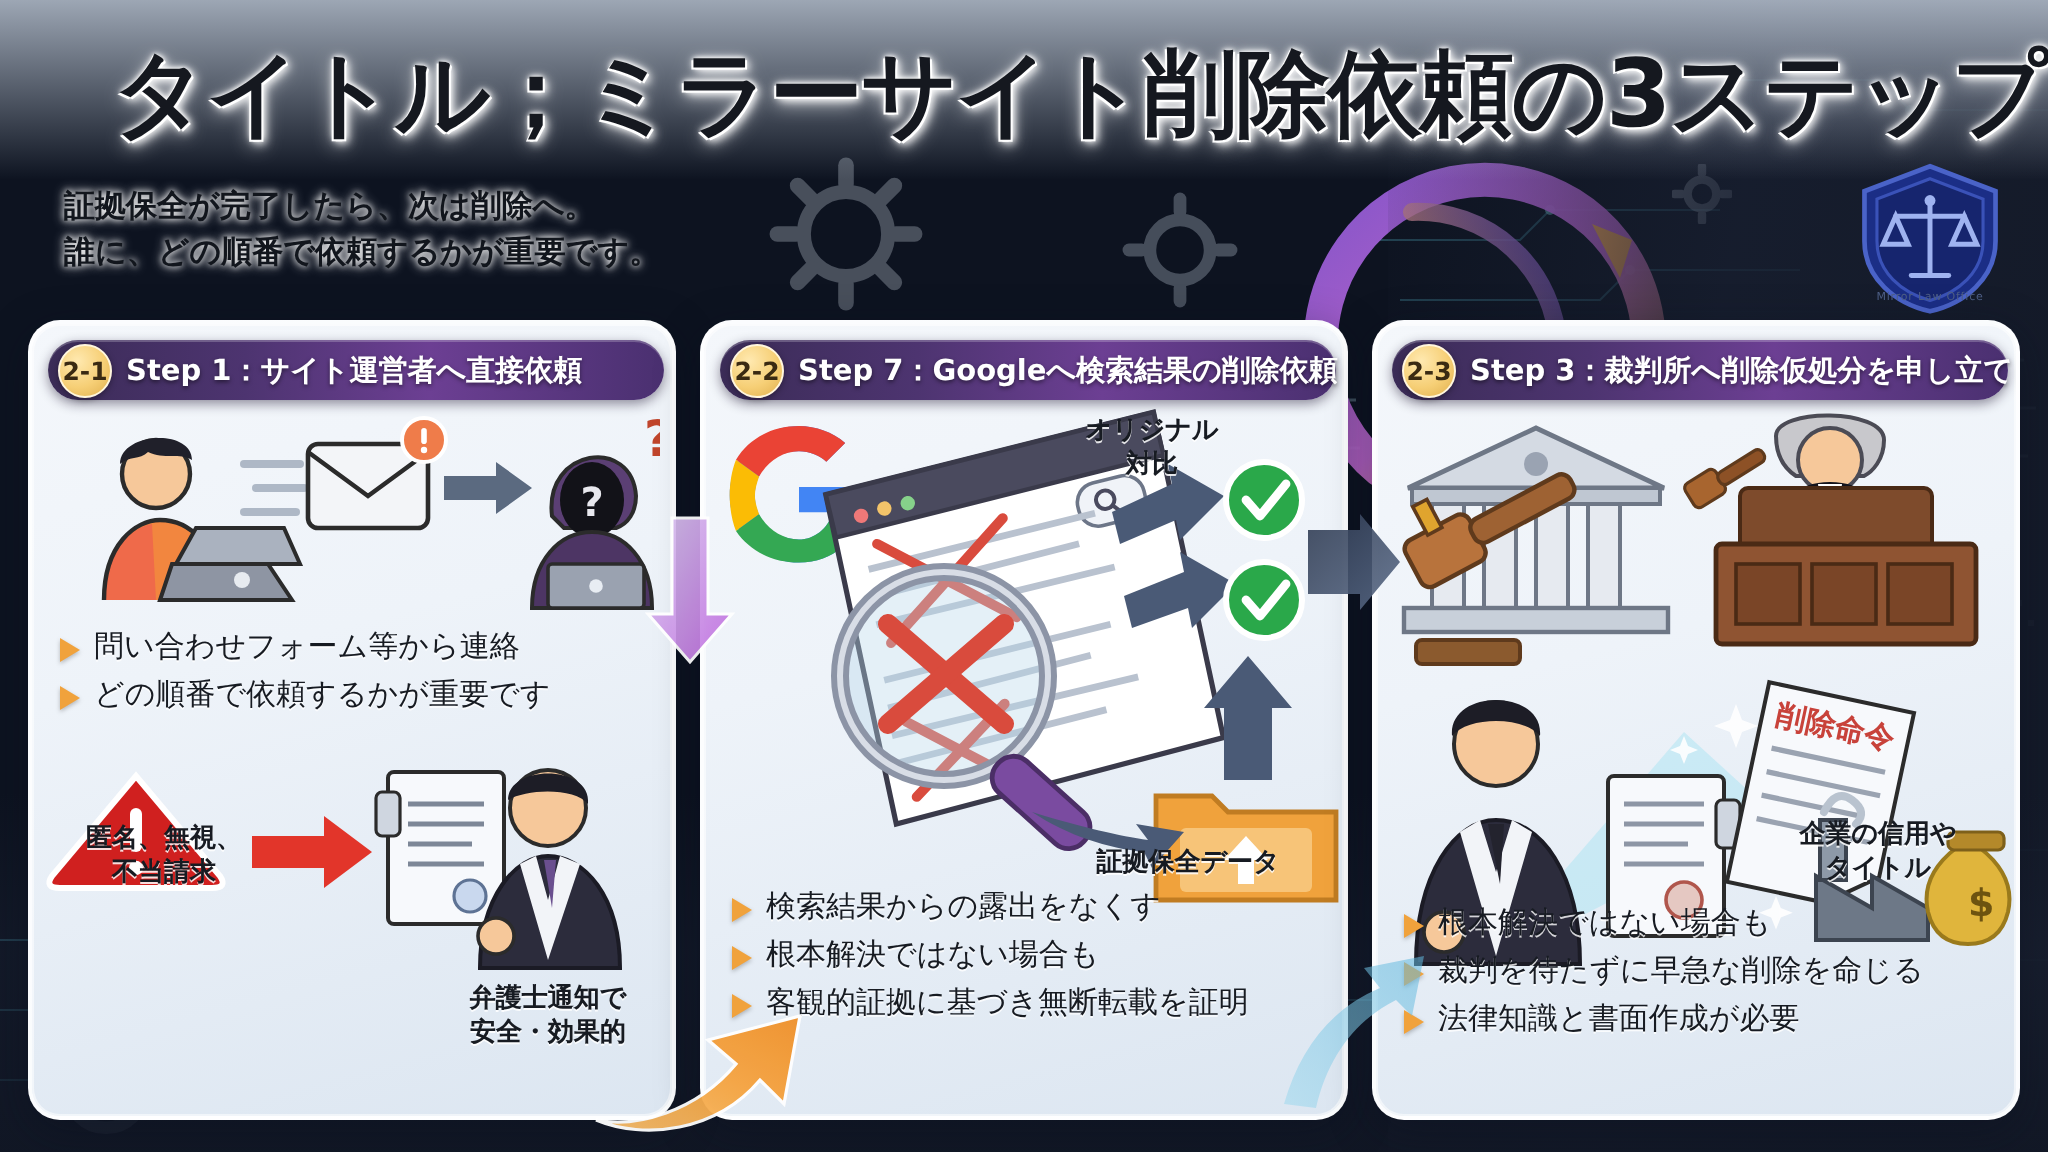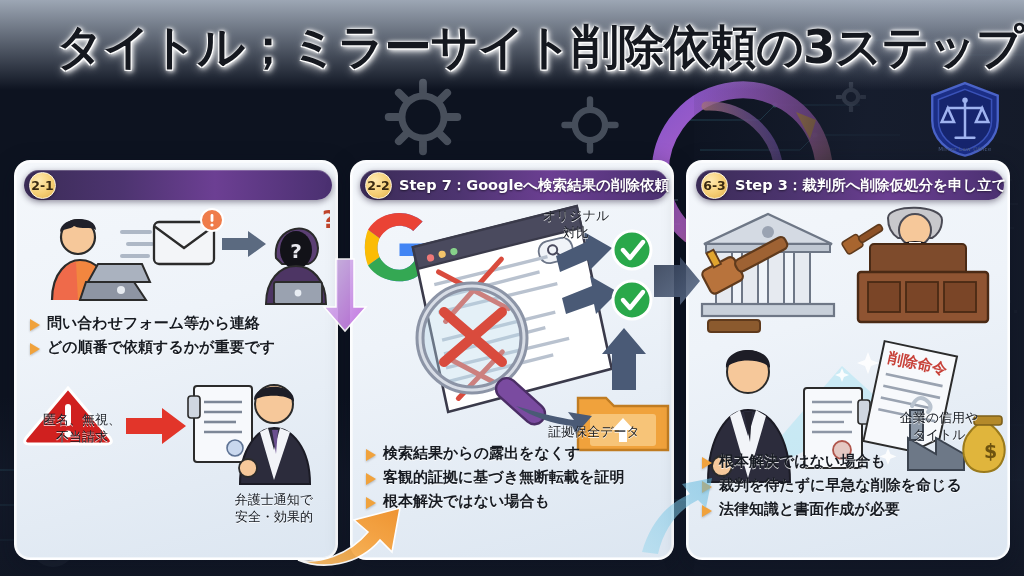--- a/index.html
+++ b/index.html
@@ -93,25 +93,25 @@
 
   .art { position:absolute; left:0; right:0; }
   .bullets { position:absolute; left:14px; right:8px; }
   .bullet { display:flex; align-items:flex-start; gap:7px; margin-bottom:5px; }
   .tri {
     width:0;height:0;flex:0 0 auto;margin-top:5px;
     border-left:10px solid #f0a23c; border-top:6.5px solid transparent; border-bottom:6.5px solid transparent;
     filter:drop-shadow(0 1px 1px rgba(0,0,0,.25));
   }
   .bullet span {
-    font-size:15px; font-weight:bold; color:#171b22; line-height:1.28;
+    font-size:15px; font-weight:normal; color:#171b22; line-height:1.28;
     text-shadow:0 1px 0 rgba(255,255,255,.8);
   }
 
-  .cap { position:absolute; font-size:13px; font-weight:normal; color:#171b22;
+  .cap { position:absolute; font-size:13px; font-weight:bold; color:#171b22;
          text-align:center; line-height:1.3; text-shadow:0 1px 0 rgba(255,255,255,.85); }
 
   
   .connector { position:absolute; }
 </style>
 </head>
 <body>
 
 <div id="stage">
 
@@ -220,20 +220,24 @@
     <path d="M90 175 A82 82 0 1 1 215 150" fill="none" stroke="url(#sw1)" stroke-width="17" stroke-linecap="round" opacity=".92"></path>
     <path d="M112 186 A66 66 0 1 0 106 46" fill="none" stroke="url(#sw2)" stroke-width="9" stroke-linecap="round" opacity=".8"></path>
     <path d="M196 52 l20 8 -6 19z" fill="#e7a24a" opacity=".9"></path>
   </svg>
 
   <div class="bg-dark-right"></div>
   <div class="bg-dark-bottom"></div>
   <div class="bg-top-fade"></div>
 
   <div class="page-title">タイトル；ミラーサイト削除依頼の3ステップ</div>
+  <div class="subtitle">
+    <div>証拠保全が完了したら、次は削除へ。</div>
+    <div>誰に、どの順番で依頼するかが重要です。</div>
+  </div>
 
   <svg class="logo-shield" viewBox="0 0 100 100">
     <path d="M50 4 L92 20 V52 C92 76 72 92 50 97 C28 92 8 76 8 52 V20 Z" fill="#1b2e86" stroke="#4a63c8" stroke-width="3"></path>
     <path d="M50 12 L84 25 V52 C84 72 68 85 50 90 C32 85 16 72 16 52 V25 Z" fill="#16256e" stroke="#3a52b8" stroke-width="2"></path>
     <g stroke="#9fb3f0" stroke-width="3.2" fill="none" stroke-linecap="round">
       <line x1="50" y1="26" x2="50" y2="74"></line>
       <line x1="28" y1="36" x2="72" y2="36"></line>
       <path d="M28 36 L20 54 h16 z"></path>
       <path d="M72 36 L64 54 h16 z"></path>
       <line x1="38" y1="74" x2="62" y2="74"></line>
@@ -279,20 +283,21 @@
       <stop offset="0%" stop-color="#9fd9ee"></stop>
           <stop offset="100%" stop-color="#5fb7dd"></stop>
         </linearGradient>
       </defs>
     <path d="M6 92 C14 64 30 44 54 34 L46 24 L76 18 L70 48 L62 40 C42 50 28 68 22 94 Z" fill="url(#fa2)" opacity=".55"></path>
   </svg>
 
   <div class="card" id="card1">
     <div class="card-head">
       <div class="badge">2-1</div>
+      <div class="card-title">Step 1：サイト運営者へ直接依頼</div>
     </div>
 
     <svg class="art" style="left:10px; top:42px;" width="304" height="110" viewBox="0 0 304 110">
 
       <g>
         <circle cx="52" cy="33" r="17" fill="#f6c89a" stroke="#2b2b2b" stroke-width="2.2"></circle>
         <path d="M34 28 C34 12 70 10 70 26 C64 22 56 26 48 22 C44 26 38 24 34 28z" fill="#20202a"></path>
         <path d="M26 96 C26 68 42 56 54 56 C68 56 84 68 84 96 Z" fill="#f2863f"></path>
         <path d="M26 96 C26 74 38 60 50 58 L52 96 Z" fill="#ef6a4a"></path>
         <path d="M26 96 C26 68 42 56 54 56 C68 56 84 68 84 96" fill="none" stroke="#2b2b2b" stroke-width="2.2"></path>
@@ -463,32 +468,32 @@
       <div>証拠保全データ</div>
     </div>
 
     <div class="bullets" style="top:282px;">
       <div class="bullet">
         <div class="tri"></div>
         <span>検索結果からの露出をなくす</span>
       </div>
       <div class="bullet">
         <div class="tri"></div>
+        <span>根本解決ではない場合も</span>
+      </div>
+      <div class="bullet">
+        <div class="tri"></div>
         <span>客観的証拠に基づき無断転載を証明</span>
-      </div>
-      <div class="bullet">
-        <div class="tri"></div>
-        <span>根本解決ではない場合も</span>
       </div>
     </div>
   </div>
 
   <div class="card" id="card3">
     <div class="card-head">
-      <div class="badge">6-3</div>
+      <div class="badge">2-3</div>
       <div class="card-title">Step 3：裁判所へ削除仮処分を申し立て</div>
     </div>
 
     <svg class="art" style="left:4px; top:40px;" width="316" height="135" viewBox="0 0 316 135">
 
       <g>
         <path d="M76 12 L140 42 L12 42 Z" fill="#d4dae3" stroke="#6e7786" stroke-width="2.4"></path>
         <circle cx="76" cy="30" r="6" fill="#9aa3b2"></circle>
         <rect x="14" y="42" width="124" height="8" fill="#bfc7d2" stroke="#6e7786" stroke-width="2"></rect>
         <g fill="#e6eaf0" stroke="#6e7786" stroke-width="2">

